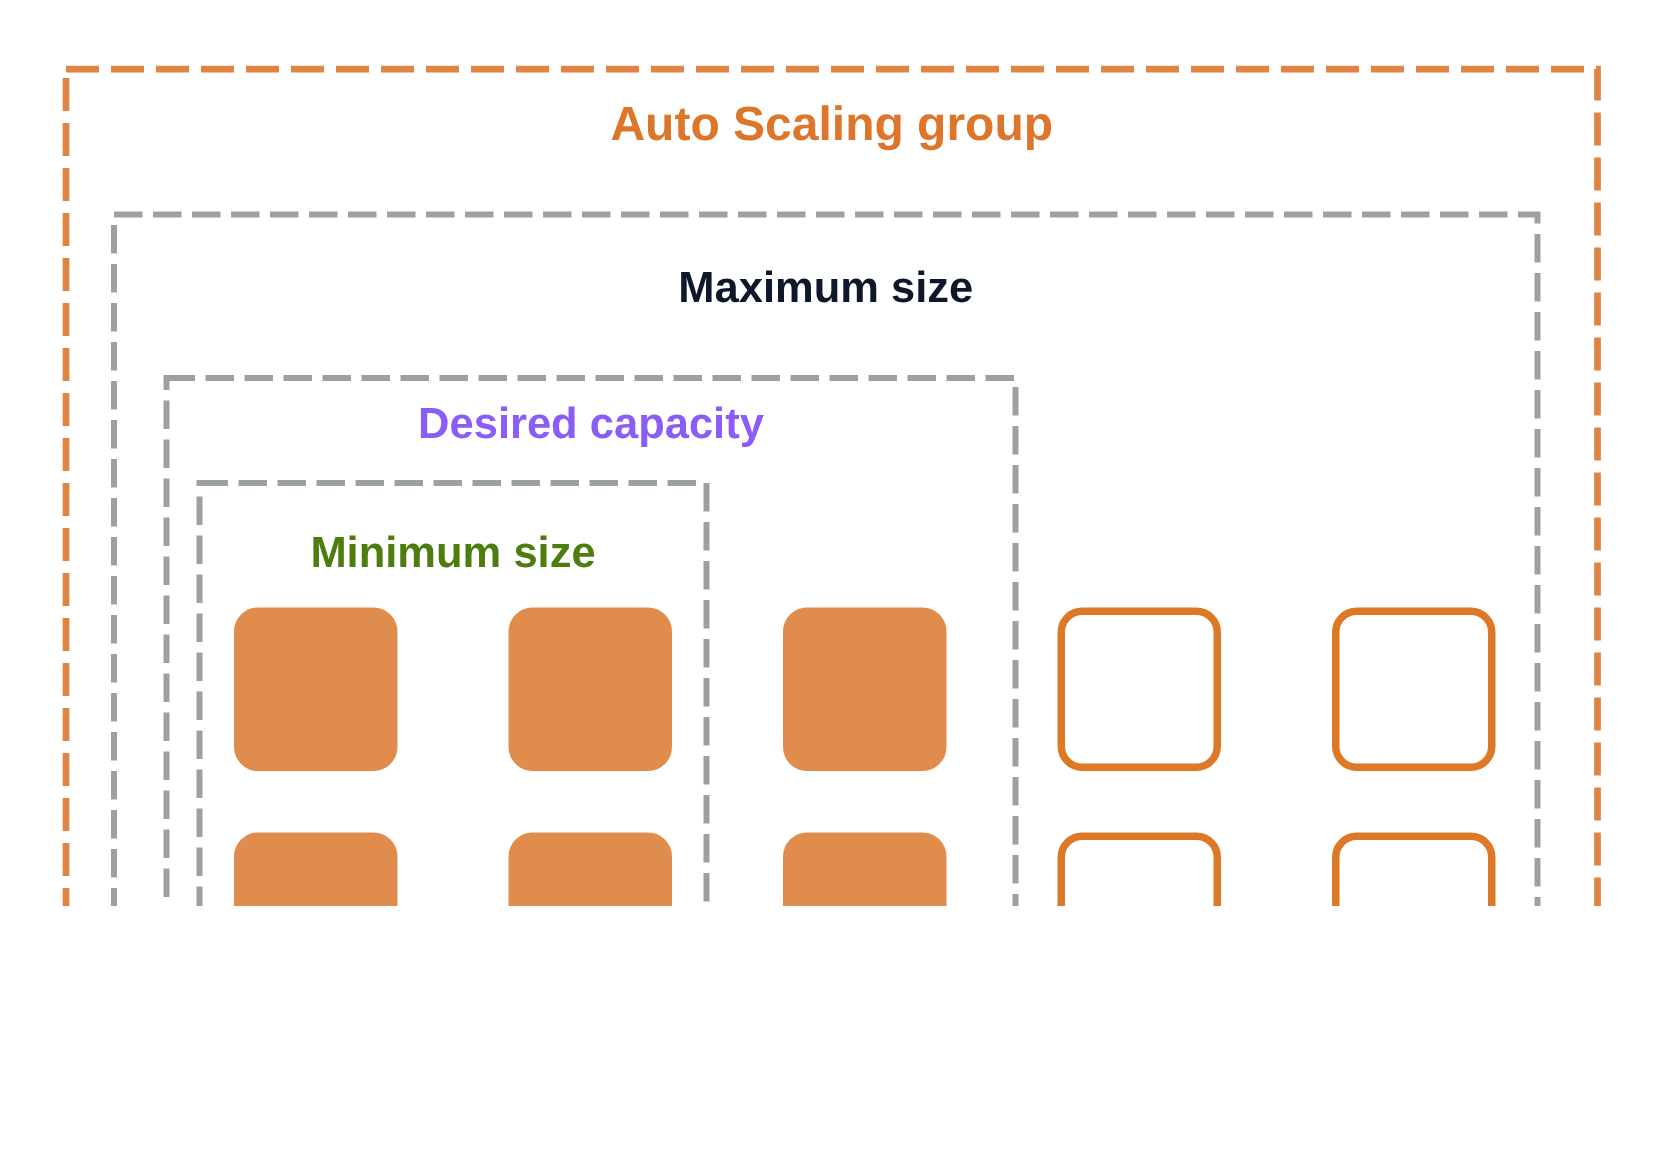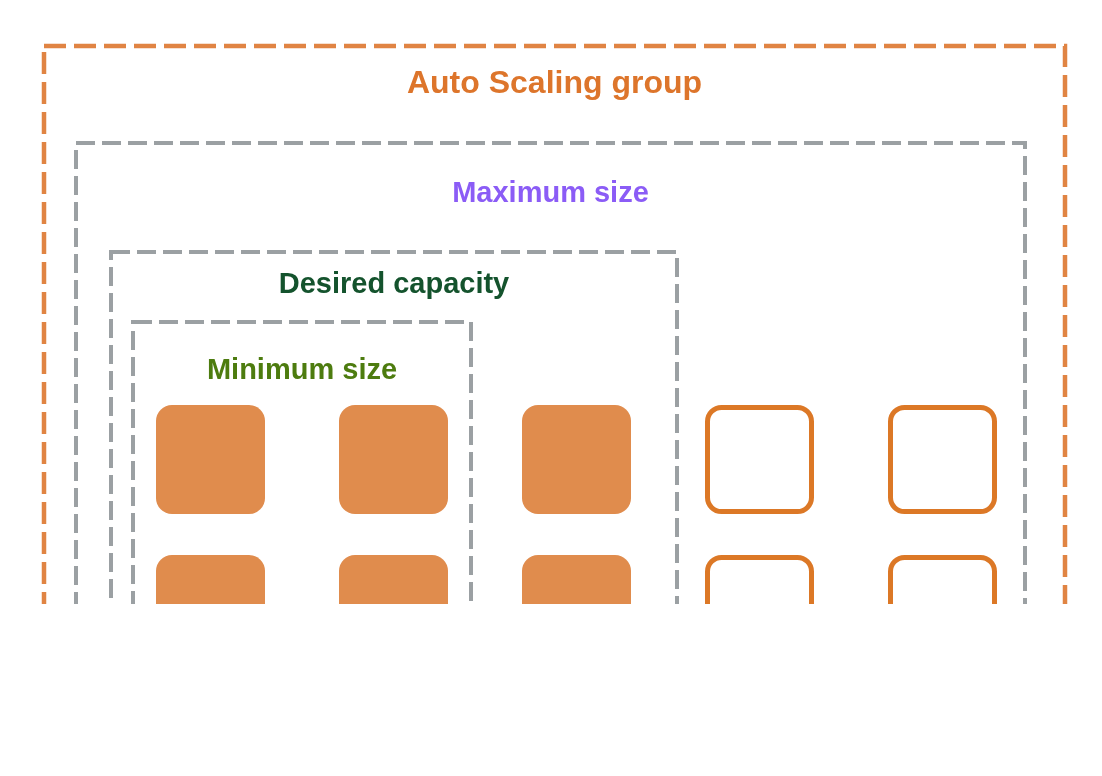--- a/index.html
+++ b/index.html
@@ -61,19 +61,19 @@
         <rect x="156" y="555" width="109" height="109" rx="16" fill="#E08C4D" stroke="none"></rect>
         <rect x="339" y="555" width="109" height="109" rx="16" fill="#E08C4D" stroke="none"></rect>
         <rect x="522" y="555" width="109" height="109" rx="16" fill="#E08C4D" stroke="none"></rect>
         <rect x="707.5" y="557.5" width="104" height="104" rx="14" fill="none" stroke="#DC7826" stroke-width="5"></rect>
         <rect x="890.5" y="557.5" width="104" height="104" rx="14" fill="none" stroke="#DC7826" stroke-width="5"></rect>
       </g>
   </svg>
 
   <div class="label label-title" id="lbl-group" style="left: 44px; top: 65px; width: 1021px; color: rgb(221, 117, 43);">Auto Scaling group</div>
 
-  <div class="label label-box" id="lbl-max" style="left: 76px; top: 177px; width: 949px; color: #8b5cf6;">Maximum size</div>
+  <div class="label label-box" id="lbl-max" style="left: 76px; top: 177px; width: 949px; color: #0f172a;">Maximum size</div>
 
-  <div class="label label-box" id="lbl-desired" style="left: 111px; top: 268px; width: 566px; color: #14532d;">Desired capacity</div>
+  <div class="label label-box" id="lbl-desired" style="left: 111px; top: 268px; width: 566px; color: #8b5cf6;">Desired capacity</div>
 
   <div class="label label-box" id="lbl-min" style="left: 133px; top: 354px; width: 338px; color: #4d7c0f;">Minimum size</div>
 
 </div>
 
 </body></html>

